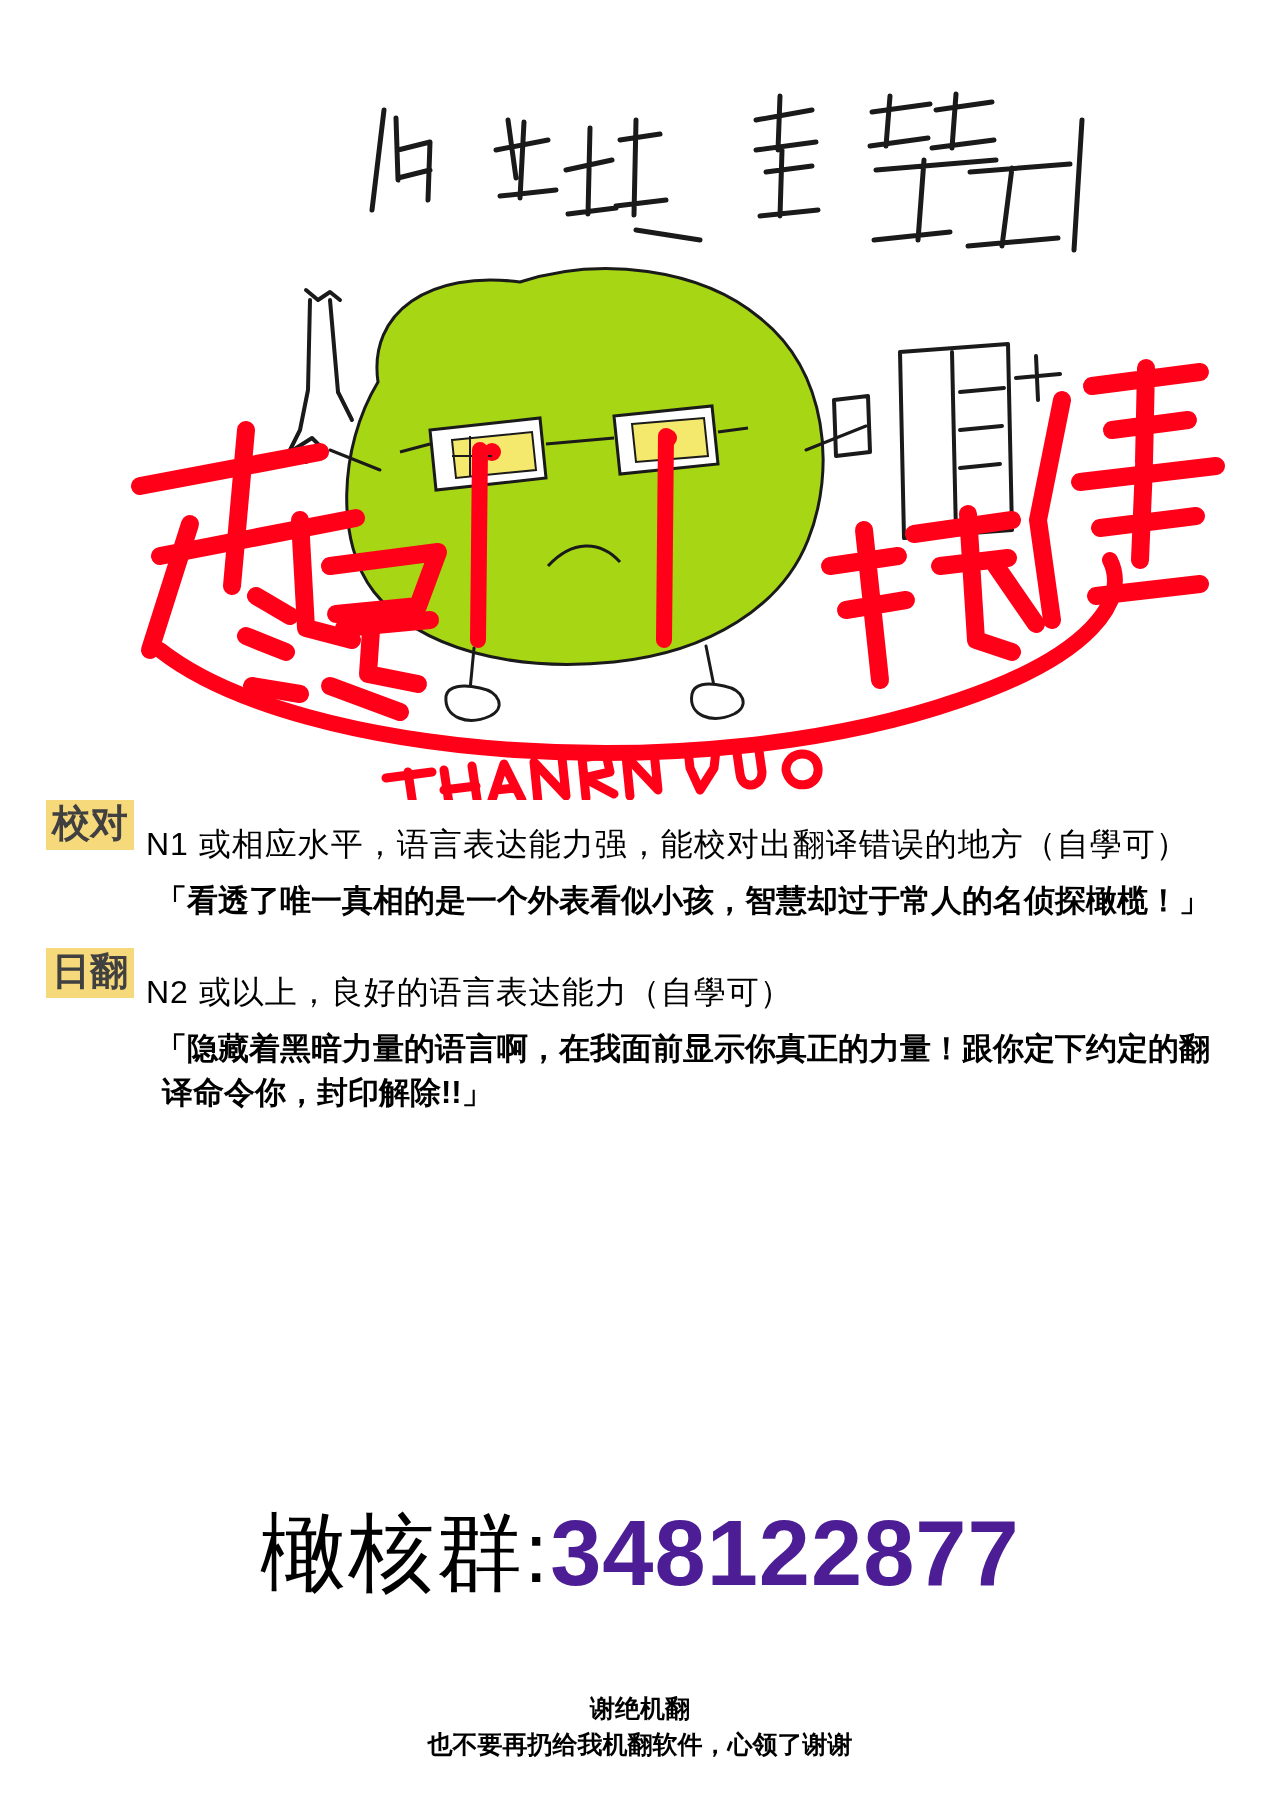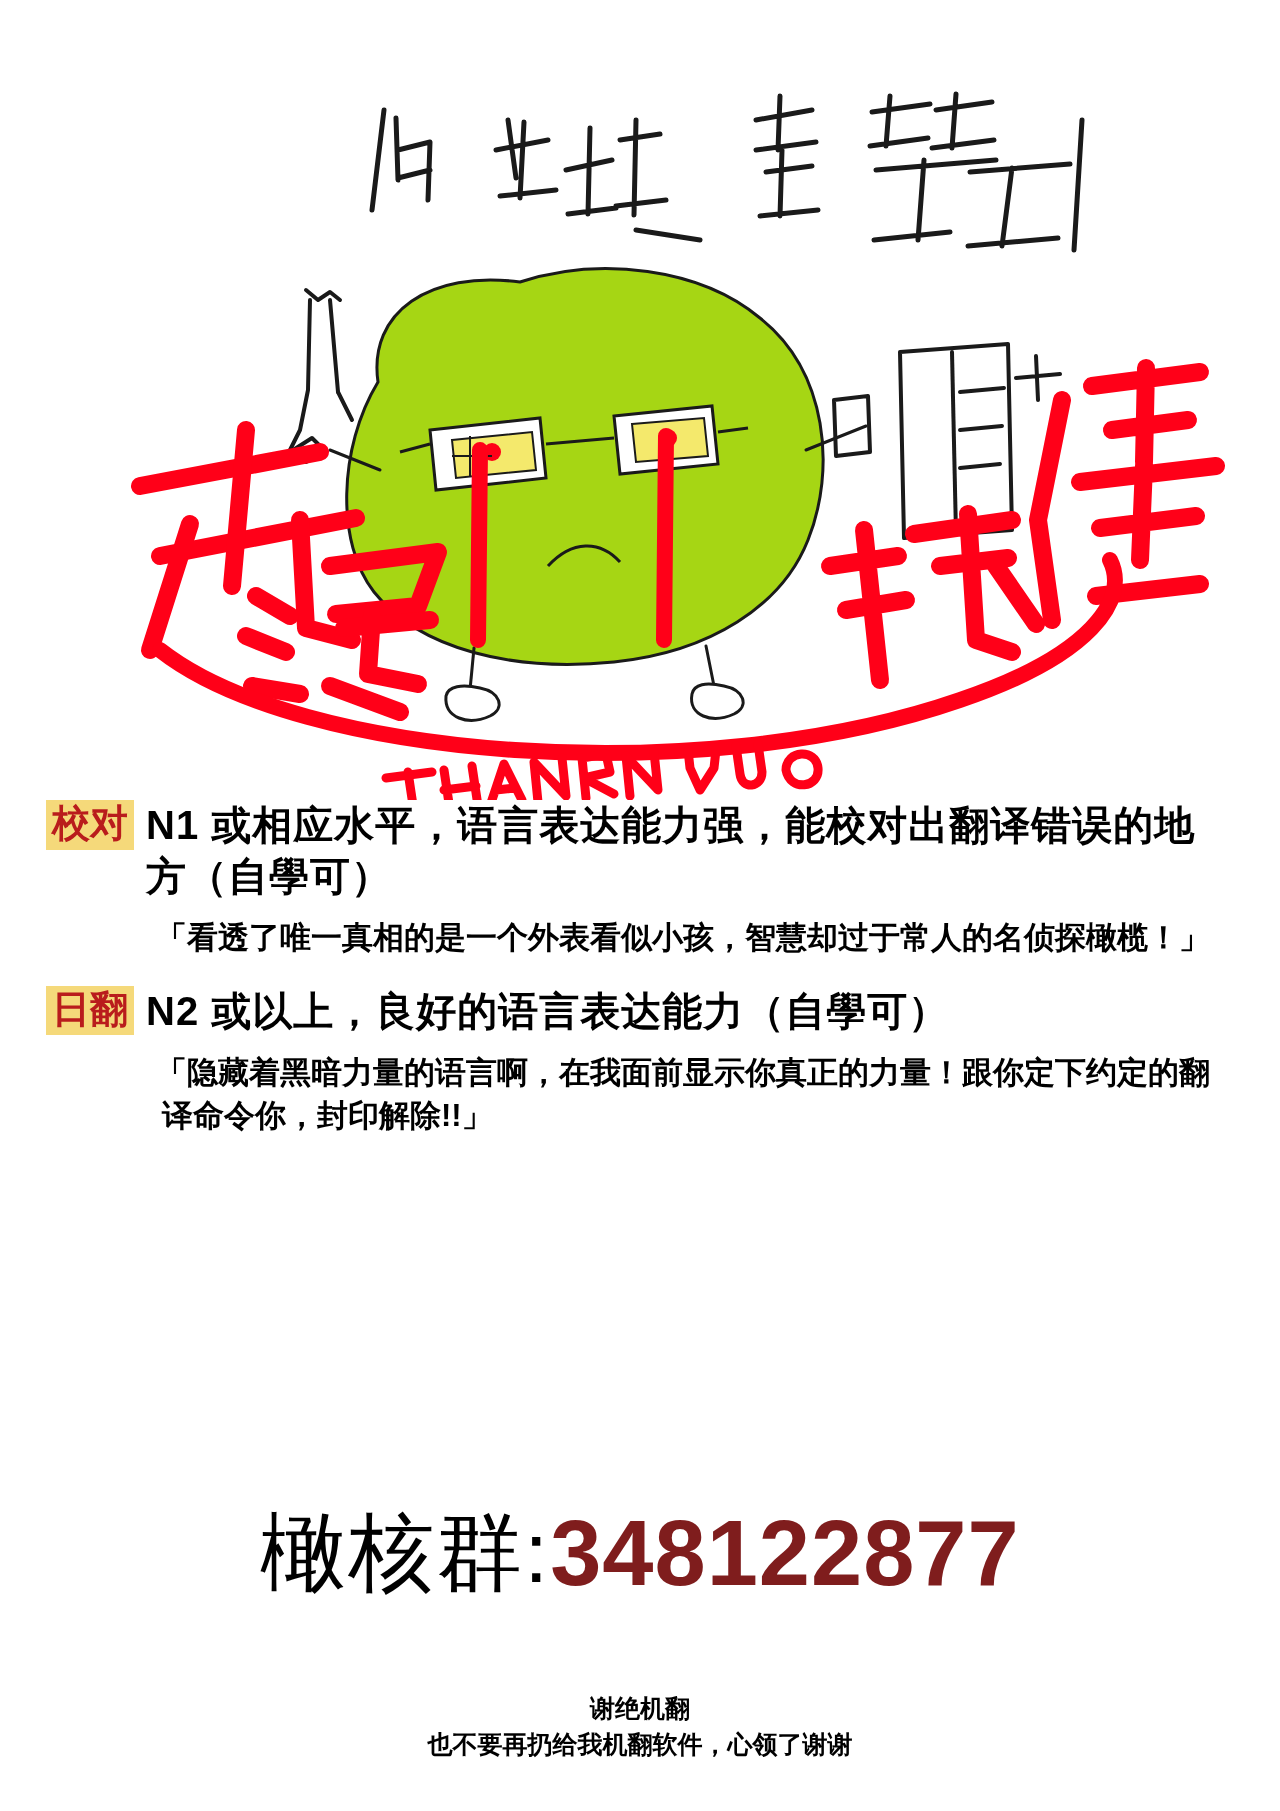--- a/index.html
+++ b/index.html
@@ -41,34 +41,35 @@
     margin-bottom: 26px;
   }
   .headline {
     display: flex;
     align-items: flex-start;
     flex-wrap: wrap;
     line-height: 1.28;
   }
   .tag {
     background: #f5d97a;
-    color: #b91c1c;
+    color: #404040;
     font-weight: 700;
     font-size: 38px;
     padding: 2px 6px 4px 6px;
     margin-right: 12px;
     white-space: nowrap;
     line-height: 1.15;
   }
   .headline-text {
-    font-size: 40px;
-    font-weight: 700;
+    font-size: 32px;
+    font-weight: 400;
     letter-spacing: 1px;
     flex: 1;
     min-width: 0;
+    margin-top: 24px;
   }
   .quote {
     font-size: 31px;
     font-weight: 700;
     line-height: 1.4;
     margin-top: 14px;
     padding-left: 116px;
     text-indent: -6px;
   }
 
@@ -83,21 +84,21 @@
   }
   .group-label {
     font-size: 86px;
     font-weight: 400;
     letter-spacing: 2px;
     vertical-align: middle;
   }
   .group-number {
     font-size: 92px;
     font-weight: 700;
-    color: #7f1d1d;
+    color: #4c1d95;
     letter-spacing: 1px;
     vertical-align: middle;
   }
 
   
   .footer {
     position: absolute;
     left: 0;
     top: 1690px;
     width: 1280px;

